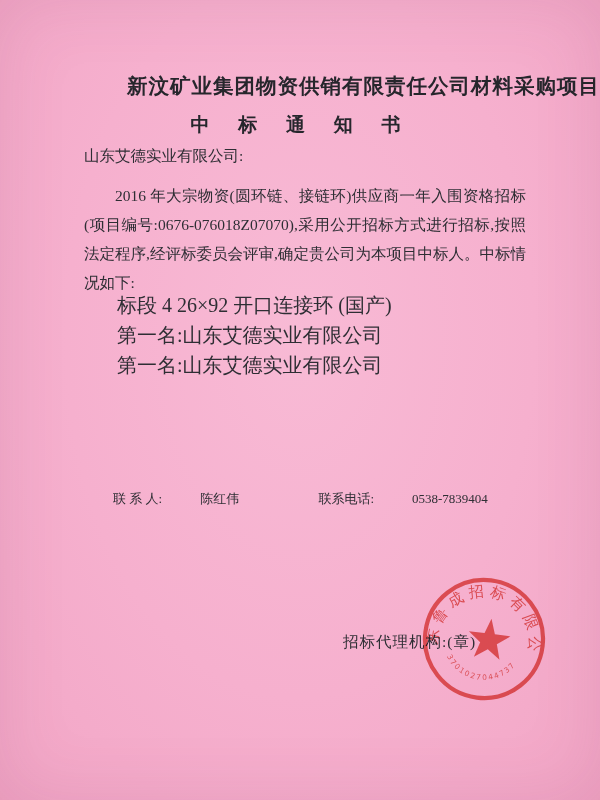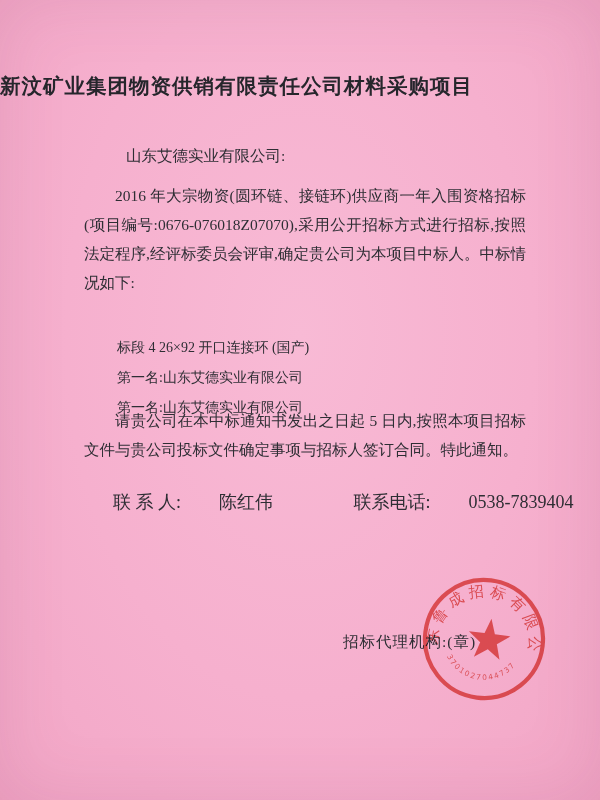--- a/index.html
+++ b/index.html
@@ -13,69 +13,69 @@
     background:#f6b2cf;
     background:radial-gradient(ellipse at 50% 42%, #f8bad5 0%, #f6b0ce 55%, #f2a6c6 100%);
     color:#2e2e34;
   }
   .vignette{
     position:absolute;inset:0;pointer-events:none;
     box-shadow:inset 0 0 70px rgba(130,50,90,0.12);
   }
   .abs{position:absolute;}
   .title1{
-    top:72px;left:0;width:600px;text-align:left;
+    top:72px;left:0;width:600px;text-align:right;
     font-size:20.5px;font-weight:bold;letter-spacing:1px;color:#26262c;
   }
   .title2{
     top:112px;left:0;width:600px;text-align:center;
     font-size:19px;font-weight:bold;letter-spacing:9px;word-spacing:6px;color:#26262c;
   }
   .addressee{
-    top:146px;left:84px;font-size:15.5px;margin-left:42px;
+    top:146px;left:84px;font-size:15.5px;
   }
   .para{
     left:84px;width:442px;font-size:15.5px;line-height:29px;
     text-indent:2em;text-align:justify;text-justify:inter-ideograph;
   }
   .para1{top:181px;}
   .para2{top:406px;}
-  .award{top:290px;left:117px;font-size:14px;margin-top:43px;}
+  .award{top:290px;left:117px;font-size:20px;}
   .award div{height:30px;line-height:30px;}
-  .contact{top:490px;left:113px;font-size:18px;}
+  .contact{top:490px;left:113px;font-size:13px;}
   .contact span{margin-right:38px;}
   .contact span:last-child{margin-right:0;}
   .signoff-agency{top:632px;left:343px;font-size:15.5px;letter-spacing:1px;font-family:Liberation Serif, serif;}
   .signoff-date{top:659px;left:386px;font-size:15.5px;letter-spacing:1px;}
   .seal{
     top:550px;left:395px;width:178px;height:178px;
     mix-blend-mode:multiply;opacity:0.9;
     transform:rotate(7deg);
     pointer-events:none;
   }
 </style>
 </head>
 <body>
 
 <div class="page">
   <div class="vignette"></div>
 
   <div class="abs title1">新汶矿业集团物资供销有限责任公司材料采购项目</div>
+  <div class="abs title2">中 标 通 知 书</div>
 
   <div class="abs addressee">山东艾德实业有限公司:</div>
 
   <div class="abs para para1">2016 年大宗物资(圆环链、接链环)供应商一年入围资格招标(项目编号:0676-076018Z07070),采用公开招标方式进行招标,按照法定程序,经评标委员会评审,确定贵公司为本项目中标人。中标情况如下:</div>
 
   <div class="abs award">
     <div>标段 4 26×92 开口连接环 (国产)</div>
     <div>第一名:山东艾德实业有限公司</div>
     <div>第一名:山东艾德实业有限公司</div>
   </div>
 
-  <div class="abs para para2">请贵公司在本中标通知书发出之日起 5 日内,按照本项目招标文件与贵公司投标文件确定事项与招标人签订合同。特此通知。</div>
 
   <div class="abs contact">
     <span>联 系 人:</span><span>陈红伟</span><span></span>
     <span>联系电话:</span><span>0538-7839404</span>
   </div>
 
   <div class="abs signoff-agency">招标代理机构:(章)</div>
 
   <svg class="abs seal" viewBox="0 0 178 178" xmlns="http://www.w3.org/2000/svg" aria-hidden="true">
     <defs>

